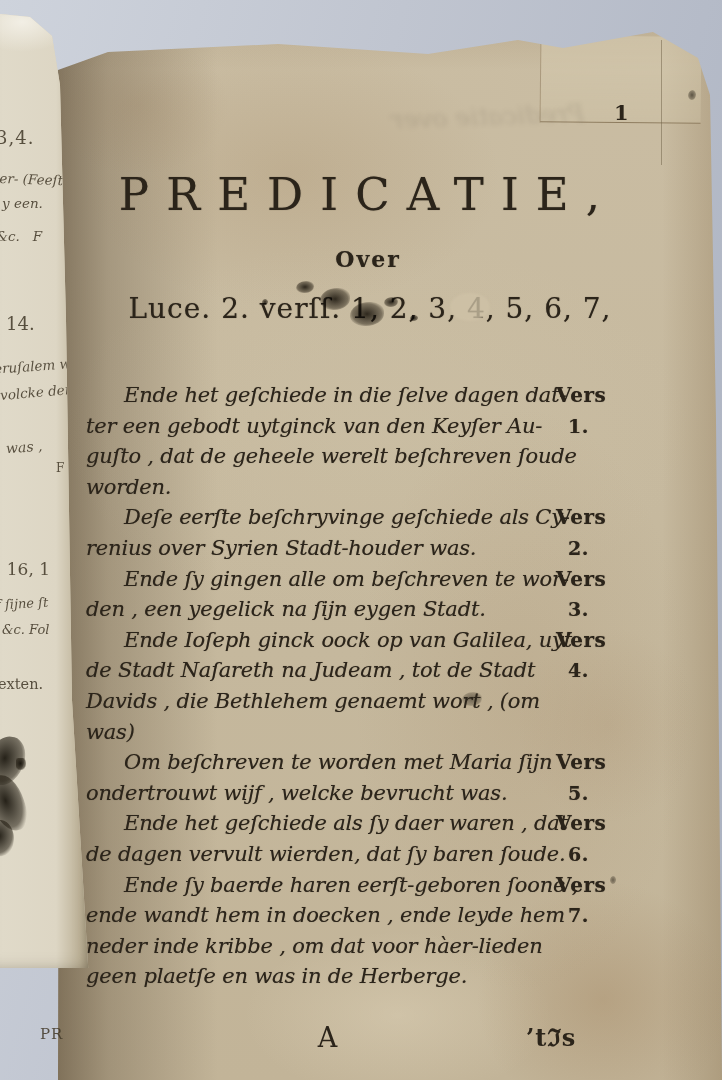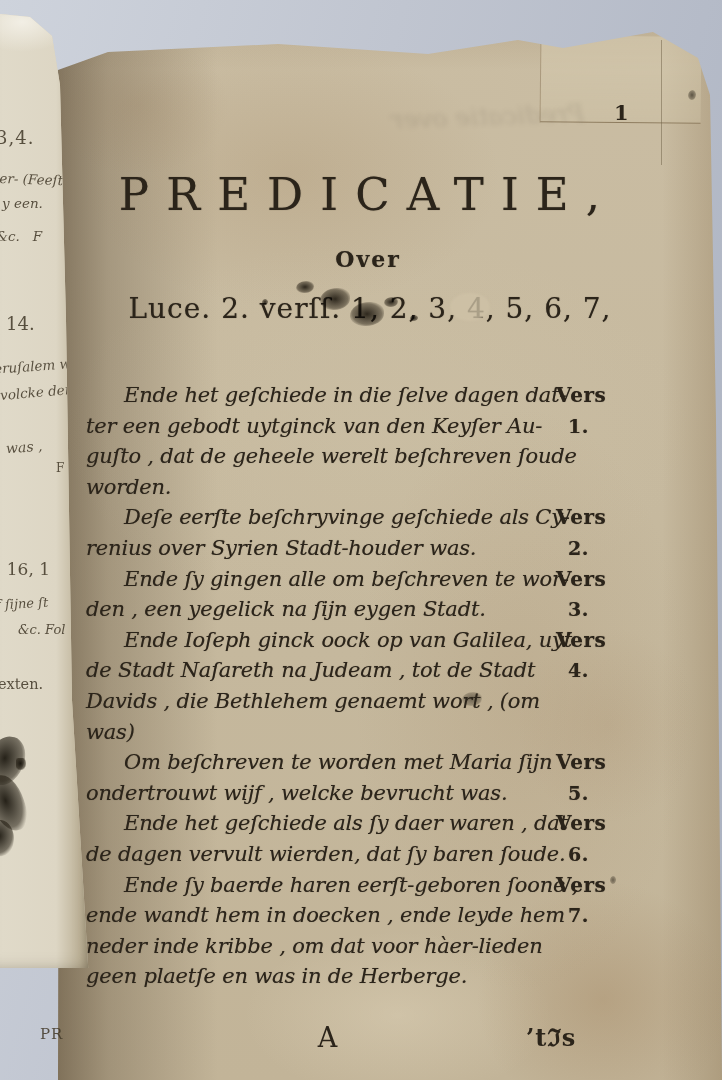--- a/index.html
+++ b/index.html
@@ -182,21 +182,21 @@
     <div class="frag it" style="left:-6px;top:172px;font-size:13.5px;transform:rotate(2deg);">ter- (Feeſt</div>
     <div class="frag it" style="left:2px;top:196px;font-size:13.5px;">y een.</div>
     <div class="frag it" style="left:-4px;top:229px;font-size:13.5px;">&amp;c.   F</div>
     <div class="frag" style="left:6px;top:314px;font-size:18px;">14.</div>
     <div class="frag it" style="left:-6px;top:359px;font-size:13.5px;transform:rotate(-4deg);">eruſalem w</div>
     <div class="frag it" style="left:0px;top:385px;font-size:13.5px;transform:rotate(-5deg);">volcke der</div>
     <div class="frag it" style="left:6px;top:440px;font-size:14px;transform:rotate(-4deg);">was ,</div>
     <div class="frag" style="left:56px;top:462px;font-size:12px;">F</div>
     <div class="frag" style="left:-4px;top:560px;font-size:17px;">, 16, 1</div>
     <div class="frag it" style="left:-4px;top:597px;font-size:13px;transform:rotate(-3deg);">f ſijne ſt</div>
-    <div class="frag it" style="left:18px;top:623px;font-size:13px;">&amp;c. Fol</div>
+    <div class="frag it" style="left:2px;top:623px;font-size:13px;">&amp;c. Fol</div>
     <div class="frag" style="left:-2px;top:677px;font-size:14.5px;">exten.</div>
     <div class="frag" style="left:40px;top:1026px;font-size:15px;letter-spacing:1px;">PR</div>
 
     <div class="blot" style="left:-12px;top:736px;width:36px;height:50px;border-radius:55% 45% 60% 40%;transform:rotate(14deg);"></div>
     <div class="blot" style="left:-8px;top:774px;width:32px;height:58px;border-radius:45% 55% 40% 60%;transform:rotate(-18deg);"></div>
     <div class="blot" style="left:-14px;top:820px;width:28px;height:36px;border-radius:50% 60% 45% 55%;transform:rotate(8deg);"></div>
     <div class="blot" style="left:16px;top:758px;width:10px;height:12px;"></div>
   </div>
 
 </div>

